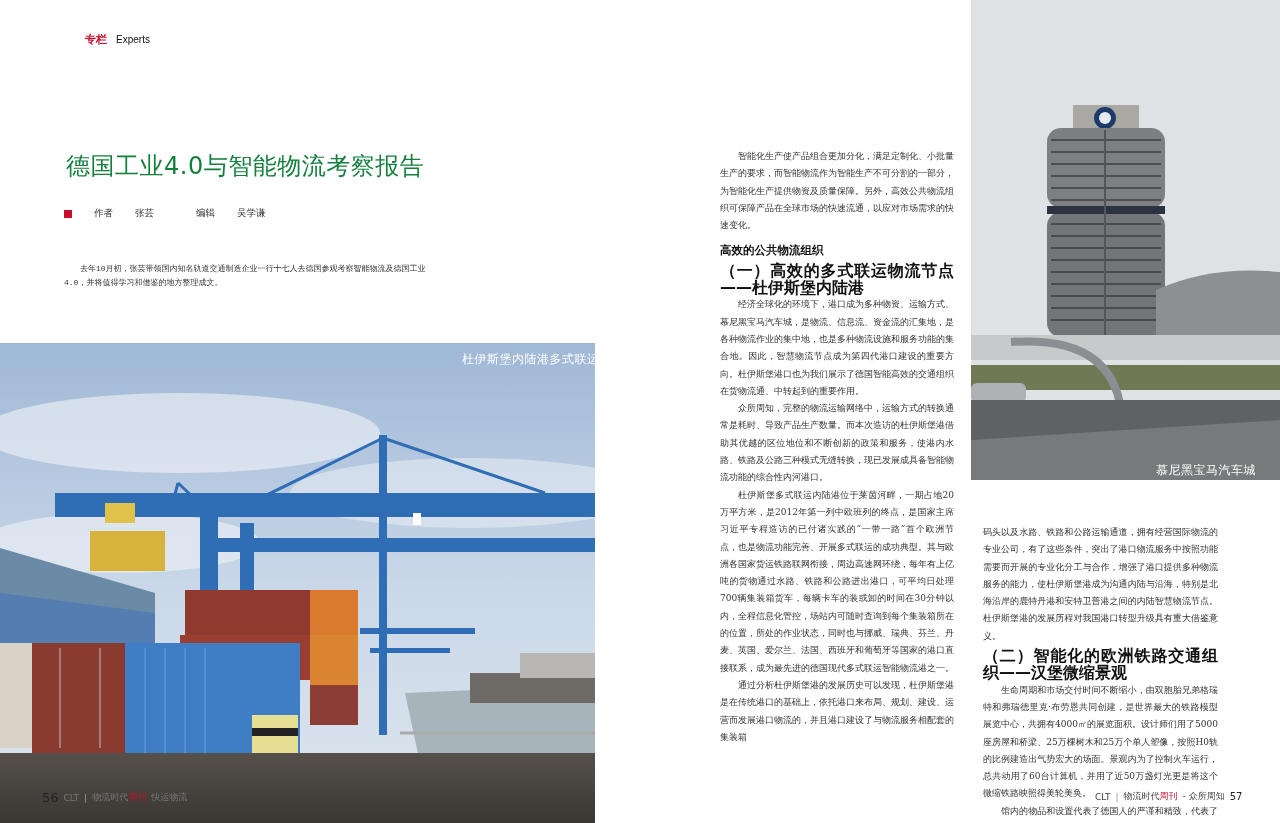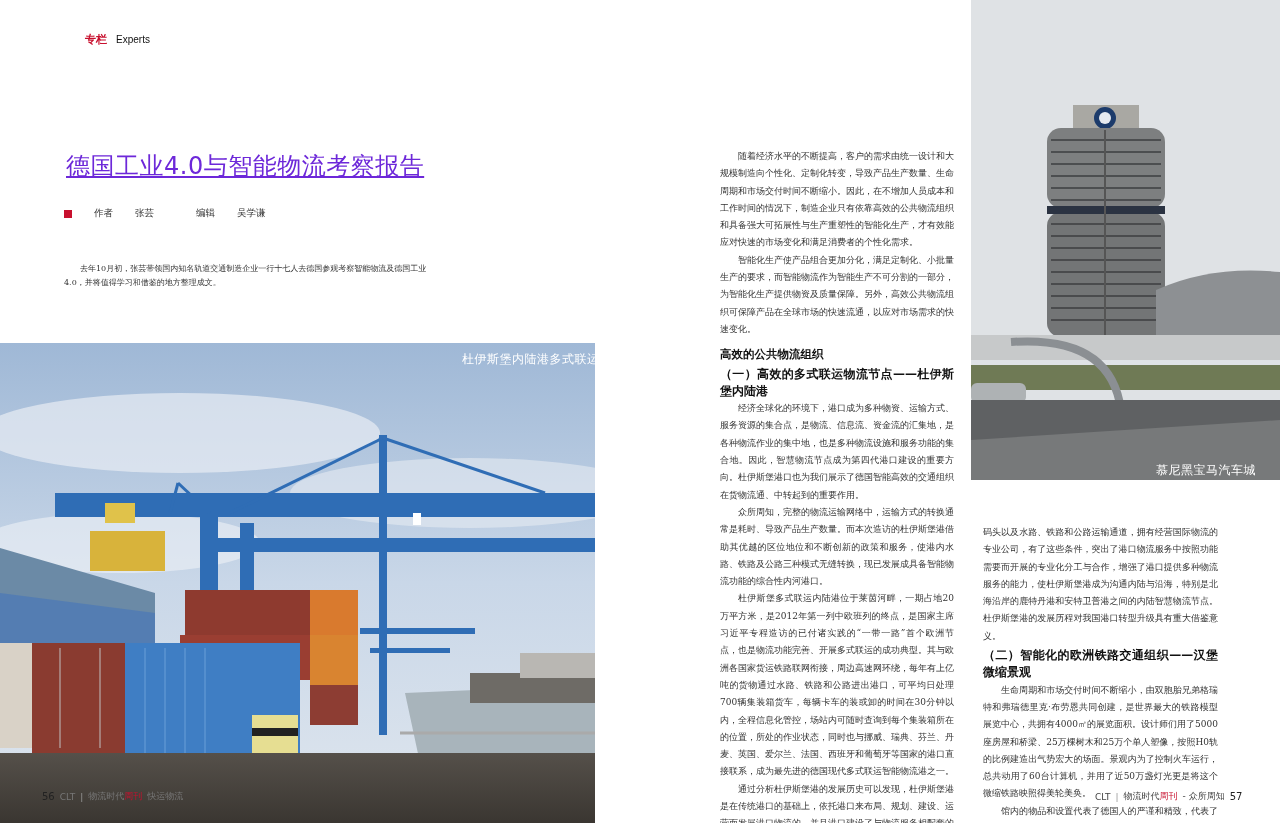--- a/index.html
+++ b/index.html
@@ -1,42 +1,42 @@
 <!DOCTYPE html>
 <html><head>
 <meta charset="utf-8">
 <style>
   html,body{margin:0;padding:0;}
   body{width:1280px;height:823px;position:relative;overflow:hidden;background:#fff;font-family:"DejaVu Serif","Liberation Serif",serif;color:#222;}
   .abs{position:absolute;}
   .col-header{left:42px;top:32px;font-size:11px;font-family:Liberation Sans, sans-serif;margin-left:43px;}
   .col-header .zh{color:#c8102e;font-weight:bold;margin-right:6px;}
   .col-header .en{color:#111;font-size:10px;}
-  .title{left:66px;top:150px;font-size:24px;font-family:"DejaVu Sans","Liberation Sans",sans-serif;color:#6d28d9;letter-spacing:0.5px;text-decoration:underline;}
+  .title{left:66px;top:150px;font-size:24px;font-family:"DejaVu Sans","Liberation Sans",sans-serif;color:#15803d;letter-spacing:0.5px;}
   .byline{left:64px;top:207px;font-size:9.5px;color:#333;display:flex;align-items:center;gap:22px;}
   .byline .sq{width:8px;height:8px;background:#c8102e;display:inline-block;}
   .byline span.t{margin-right:20px;}
-  .intro{left:64px;top:262px;width:370px;font-size:8px;line-height:14px;color:#333;text-indent:16px;}
+  .intro{left:64px;top:262px;width:370px;font-size:8px;line-height:14px;color:#333;text-indent:16px;font-family:Liberation Mono, monospace;}
 
   .photo-left{left:0;top:343px;width:595px;height:480px;overflow:hidden;}
   .photo-right{left:971px;top:0;width:309px;height:480px;overflow:hidden;}
 
   .body-col{font-size:9px;line-height:17.3px;color:#333;text-align:justify;}
   .body-col p{margin:0;text-indent:18px;}
   .col1{left:720px;top:148px;width:234px;}
   .col2{left:983px;top:524px;width:235px;}
   .h2{font-size:11.5px;font-weight:bold;color:#111;margin:8px 0 2px 0;text-indent:0;}
-  .h3{font-size:12px;font-weight:bold;color:#111;text-indent:0!important;margin:0 0 1px 4px;}
+  .h3{font-size:16px;font-weight:bold;color:#111;text-indent:0!important;margin:0 0 1px 4px;}
 
   .caption{font-size:12px;color:#fff;letter-spacing:0.5px;}
   .footer{font-family:"DejaVu Sans","Liberation Sans",sans-serif;font-size:9px;display:flex;align-items:center;gap:5px;}
   .footer .sep{color:#999;}
   .footer .red{color:#c8102e;}
   .footer-left{left:42px;top:790px;color:#777;}
-  .footer-left .pg{color:#222;font-size:10px;font-weight:normal;}
+  .footer-left .pg{color:#222;font-size:13px;font-weight:normal;}
   .footer-right{left:1095px;top:790px;color:#444;}
   .footer-right .pg{color:#222;font-size:10px;}
 </style>
 </head>
 <body>
 
 <div class="abs col-header">
   <span class="zh">专栏</span>
   <span class="en">Experts</span>
 </div>
@@ -169,25 +169,24 @@
 
     <rect x="0" y="383" width="55" height="20" rx="6" fill="#aeb2b4"></rect>
 
     <rect x="0" y="400" width="309" height="80" fill="#5f6163"></rect>
     <polygon points="0,440 309,420 309,480 0,480" fill="#77797a"></polygon>
   </svg>
 </div>
 <div class="abs caption" style="left:1156px;top:462px;">慕尼黑宝马汽车城</div>
 
 <div class="abs body-col col1">
-  <p>随着经济水平的不断提高，客户的需求由统一设计和大规模制造向个性化、定制化转变，导致产品生产数量、生命周期和市场交付时间不断缩小。因此，在不增加人员成本和工作时间的情况下，制造企业只有依靠高效的公共物流组织和具备强大可拓展性与生产重塑性的智能化生产，才有效能应对快速的市场变化和满足消费者的个性化需求。</p>
   <p>智能化生产使产品组合更加分化，满足定制化、小批量生产的要求，而智能物流作为智能生产不可分割的一部分，为智能化生产提供物资及质量保障。另外，高效公共物流组织可保障产品在全球市场的快速流通，以应对市场需求的快速变化。</p>
   <div class="h2">高效的公共物流组织</div>
   <p class="h3">（一）高效的多式联运物流节点——杜伊斯堡内陆港</p>
-  <p>经济全球化的环境下，港口成为多种物资、运输方式、服务资源的集合点，是物流、信息流、资金流的汇集地，是各种物流作业的集中地，也是多种物流设施和服务功能的集合地。因此，智慧物流节点成为第四代港口建设的重要方向。杜伊斯堡港口也为我们展示了德国智能高效的交通组织在货物流通、中转起到的重要作用。</p>
+  <p>经济全球化的环境下，港口成为多种物资、运输方式、慕尼黑宝马汽车城，是物流、信息流、资金流的汇集地，是各种物流作业的集中地，也是多种物流设施和服务功能的集合地。因此，智慧物流节点成为第四代港口建设的重要方向。杜伊斯堡港口也为我们展示了德国智能高效的交通组织在货物流通、中转起到的重要作用。</p>
   <p>众所周知，完整的物流运输网络中，运输方式的转换通常是耗时、导致产品生产数量。而本次造访的杜伊斯堡港借助其优越的区位地位和不断创新的政策和服务，使港内水路、铁路及公路三种模式无缝转换，现已发展成具备智能物流功能的综合性内河港口。</p>
   <p>杜伊斯堡多式联运内陆港位于莱茵河畔，一期占地20万平方米，是2012年第一列中欧班列的终点，是国家主席习近平专程造访的已付诸实践的“一带一路”首个欧洲节点，也是物流功能完善、开展多式联运的成功典型。其与欧洲各国家货运铁路联网衔接，周边高速网环绕，每年有上亿吨的货物通过水路、铁路和公路进出港口，可平均日处理700辆集装箱货车，每辆卡车的装或卸的时间在30分钟以内，全程信息化管控，场站内可随时查询到每个集装箱所在的位置，所处的作业状态，同时也与挪威、瑞典、芬兰、丹麦、英国、爱尔兰、法国、西班牙和葡萄牙等国家的港口直接联系，成为最先进的德国现代多式联运智能物流港之一。</p>
   <p>通过分析杜伊斯堡港的发展历史可以发现，杜伊斯堡港是在传统港口的基础上，依托港口来布局、规划、建设、运营而发展港口物流的，并且港口建设了与物流服务相配套的集装箱</p>
 </div>
 
 <div class="abs body-col col2">
   <p style="text-indent:0">码头以及水路、铁路和公路运输通道，拥有经营国际物流的专业公司，有了这些条件，突出了港口物流服务中按照功能需要而开展的专业化分工与合作，增强了港口提供多种物流服务的能力，使杜伊斯堡港成为沟通内陆与沿海，特别是北海沿岸的鹿特丹港和安特卫普港之间的内陆智慧物流节点。杜伊斯堡港的发展历程对我国港口转型升级具有重大借鉴意义。</p>
   <p class="h3" style="margin-top:2px">（二）智能化的欧洲铁路交通组织——汉堡微缩景观</p>
   <p>生命周期和市场交付时间不断缩小，由双胞胎兄弟格瑞特和弗瑞德里克·布劳恩共同创建，是世界最大的铁路模型展览中心，共拥有4000㎡的展览面积。设计师们用了5000座房屋和桥梁、25万棵树木和25万个单人塑像，按照H0轨的比例建造出气势宏大的场面。景观内为了控制火车运行，总共动用了60台计算机，并用了近50万盏灯光更是将这个微缩铁路映照得美轮美奂。</p>
   <p>馆内的物品和设置代表了德国人的严谨和精致，代表了高</p>

